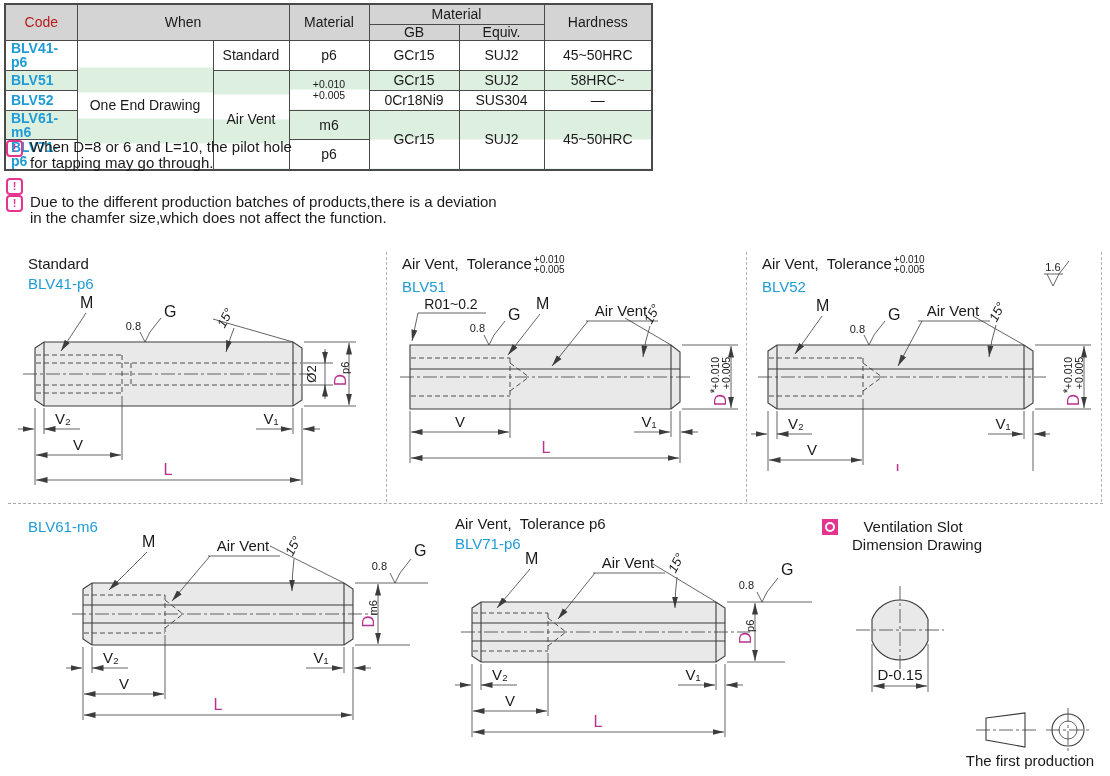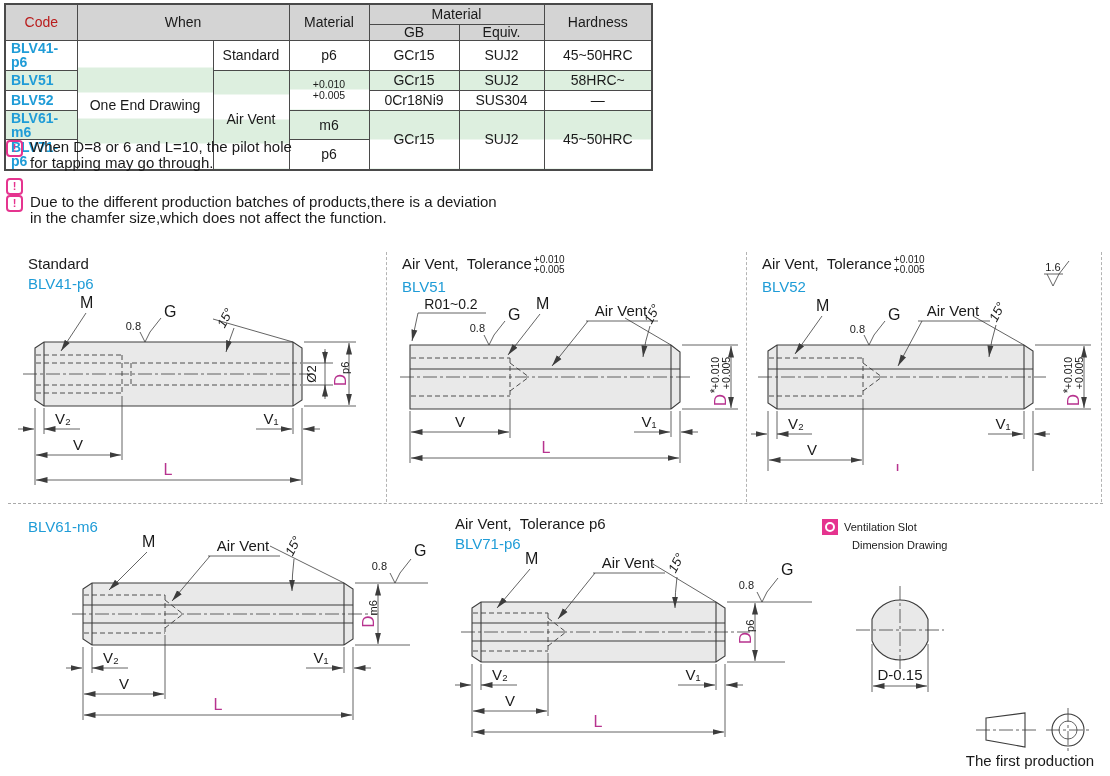--- a/index.html
+++ b/index.html
@@ -43,21 +43,21 @@
   text.tol{font-size:10.5px;}
   text.ang{font-size:13px;font-style:italic;}
   .mag{fill:#b7338f;}
   
   .vsep{position:absolute;top:252px;height:250px;width:0;border-left:1px dashed #b3b3b3;}
   .hsep{position:absolute;left:8px;top:503px;width:1095px;height:0;border-top:1px dashed #a9a9a9;}
   
   .vent-head{display:flex;align-items:flex-start;}
   .vicon{flex:0 0 auto;width:16px;height:16px;background:#e5348f;margin:1px 6px 0 0;position:relative;}
   .vicon-ring{position:absolute;left:3px;top:3px;width:6px;height:6px;border:2px solid #fff;border-radius:50%;}
-  .vent-text{font-size:11px;line-height:18px;}
+  .vent-text{font-size:15px;line-height:18px;text-align:center;}
   .proj-label{position:absolute;left:0;top:62px;width:160px;text-align:center;font-size:15px;}
 </style>
 </head>
 <body>
 
 <div class="page">
 
   <table class="spec">
     <colgroup>
       <col style="width:72px">

